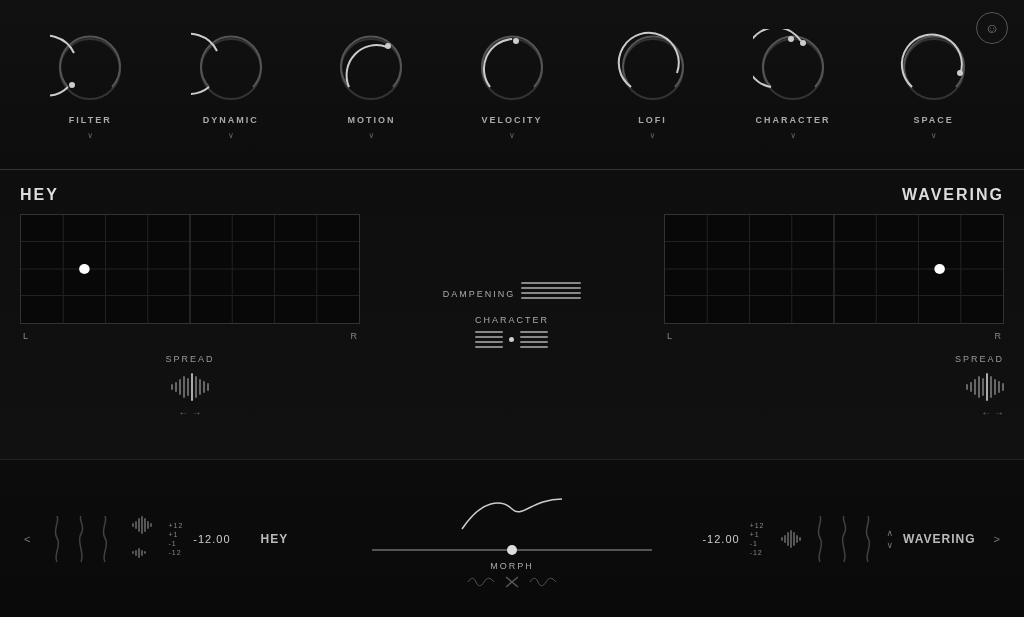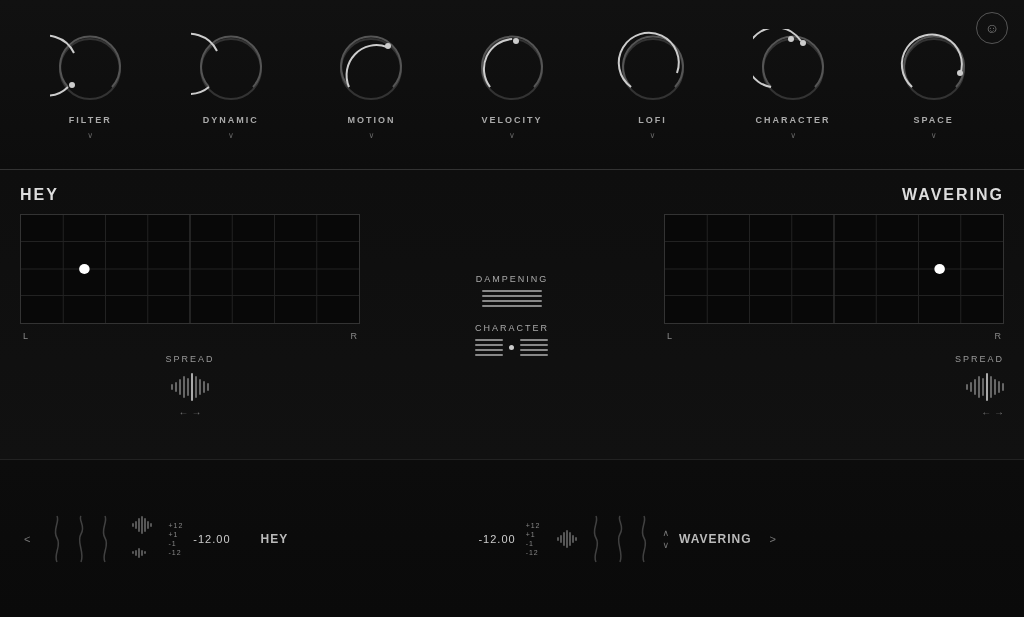--- a/index.html
+++ b/index.html
@@ -166,22 +166,22 @@
       display: flex;
       flex-direction: column;
       align-items: center;
       justify-content: center;
       gap: 16px;
       padding: 20px;
     }
 
     .damp-section {
       display: flex;
-      flex-direction: column;
-      align-items: center;
+      flex-direction: row;
+      align-items: flex-end;
       gap: 6px;
     }
 
     .damp-label {
       font-size: 9px;
       letter-spacing: 2px;
       color: #aaa;
     }
 
     .damp-lines {
@@ -670,20 +670,45 @@
       </div>
     </div>
 
     <div class="db-value-display">-12.00</div>
 
     <div style="display:flex;align-items:center;gap:6px;margin-left:20px;">
       <span class="preset-name">HEY</span>
     </div>
   </div>
 
+  <div class="bottom-center">
+
+    <svg class="morph-curve" viewBox="0 0 120 50">
+      <path d="M 10 40 C 30 10 50 10 60 20 C 70 30 80 10 110 10" fill="none" stroke="#ccc" stroke-width="1.5"></path>
+    </svg>
+
+    <div class="morph-slider-track">
+      <div class="morph-slider-dot"></div>
+    </div>
+
+    <span class="morph-label">MORPH</span>
+
+    <div class="morph-icons">
+      <svg width="30" height="14" viewBox="0 0 30 14">
+        <path d="M2 7 C5 2 8 2 10 7 C12 12 15 12 18 7 C21 2 24 2 28 7" fill="none" stroke="#888" stroke-width="1"></path>
+      </svg>
+      <svg width="16" height="14" viewBox="0 0 16 14">
+        <line x1="2" y1="2" x2="14" y2="12" stroke="#888" stroke-width="1.5"></line>
+        <line x1="14" y1="2" x2="2" y2="12" stroke="#888" stroke-width="1.5"></line>
+      </svg>
+      <svg width="30" height="14" viewBox="0 0 30 14">
+        <path d="M2 7 C5 2 8 2 10 7 C12 12 15 12 18 7 C21 2 24 2 28 7" fill="none" stroke="#888" stroke-width="1"></path>
+      </svg>
+    </div>
+  </div>
 
   <div class="bottom-right">
 
     <div class="db-value-display">-12.00</div>
 
     <div style="display:flex;flex-direction:column;align-items:center;gap:2px;margin-right:6px;">
       <div class="db-scale">
         <span>+12</span>
         <span>+1</span>
         <span>-1</span>

